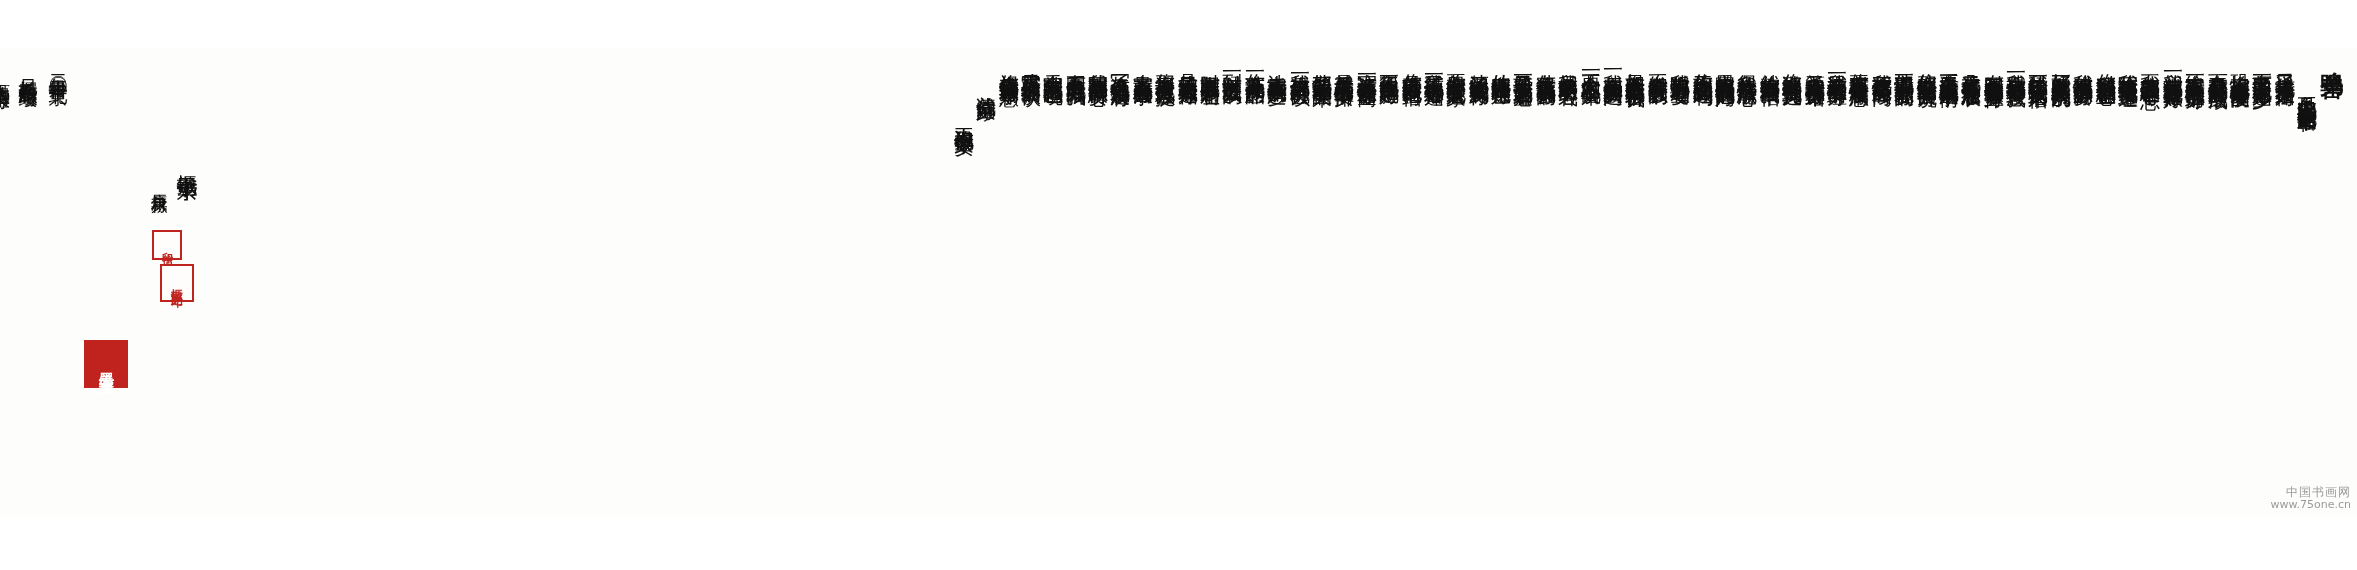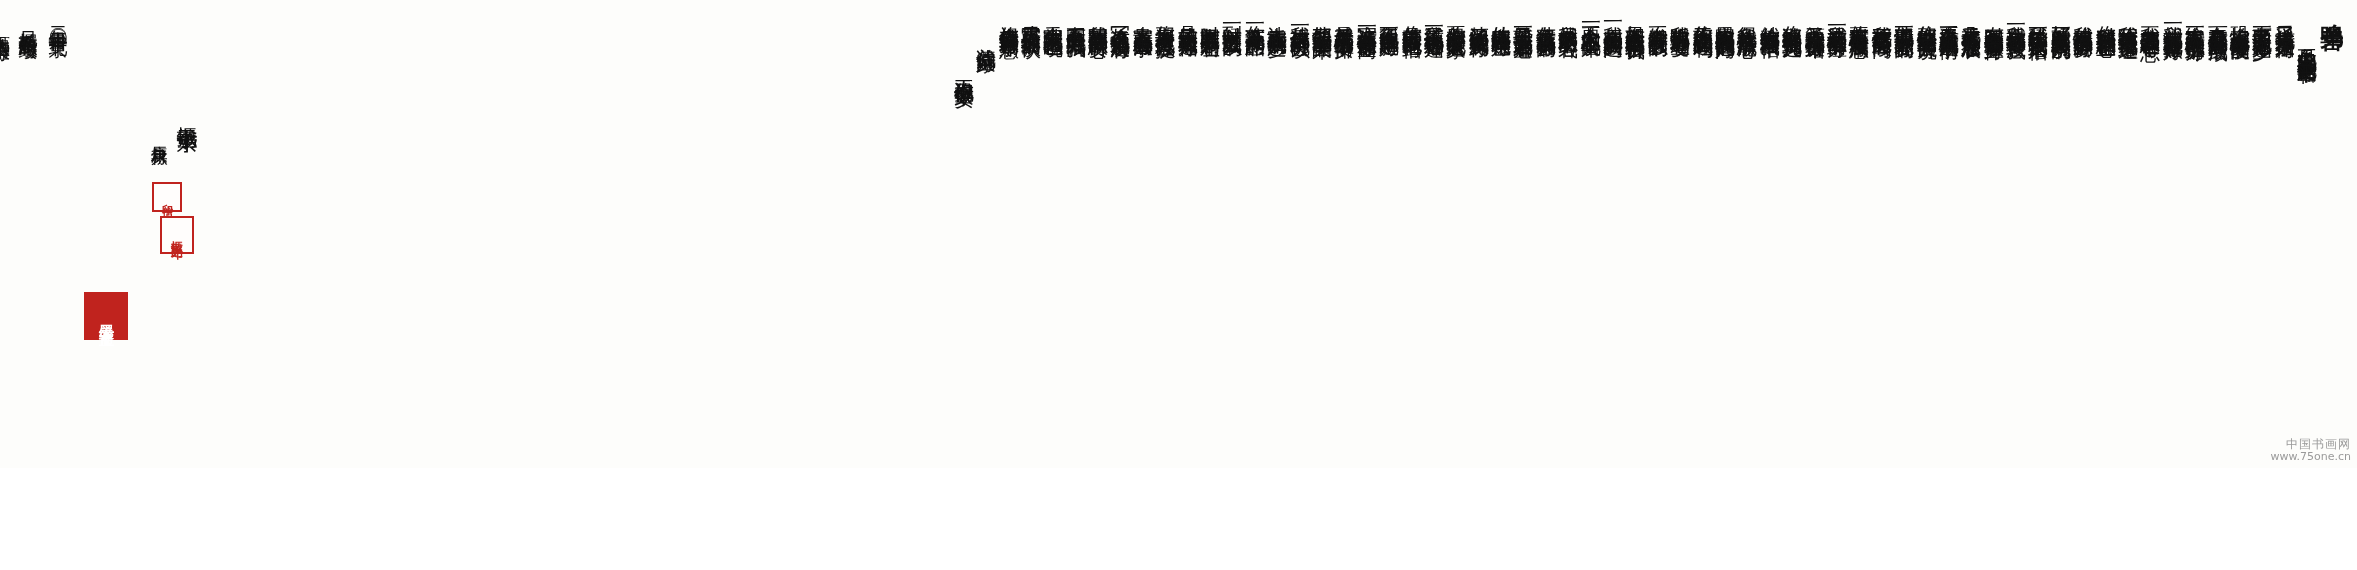--- a/index.html
+++ b/index.html
@@ -9,20 +9,21 @@
   }
   body {
     font-family: "DejaVu Sans", sans-serif;
   }
   #page {
     position: relative;
     width: 2357px;
     height: 468px;
     background: #fdfdfb;
     overflow: hidden;
+    margin-top: 48px;
   }
   
   .scroll {
     position: absolute;
     top: 0;
     right: 0;
     height: 570px;
     display: flex;
     flex-direction: row-reverse;   
     align-items: flex-start;

